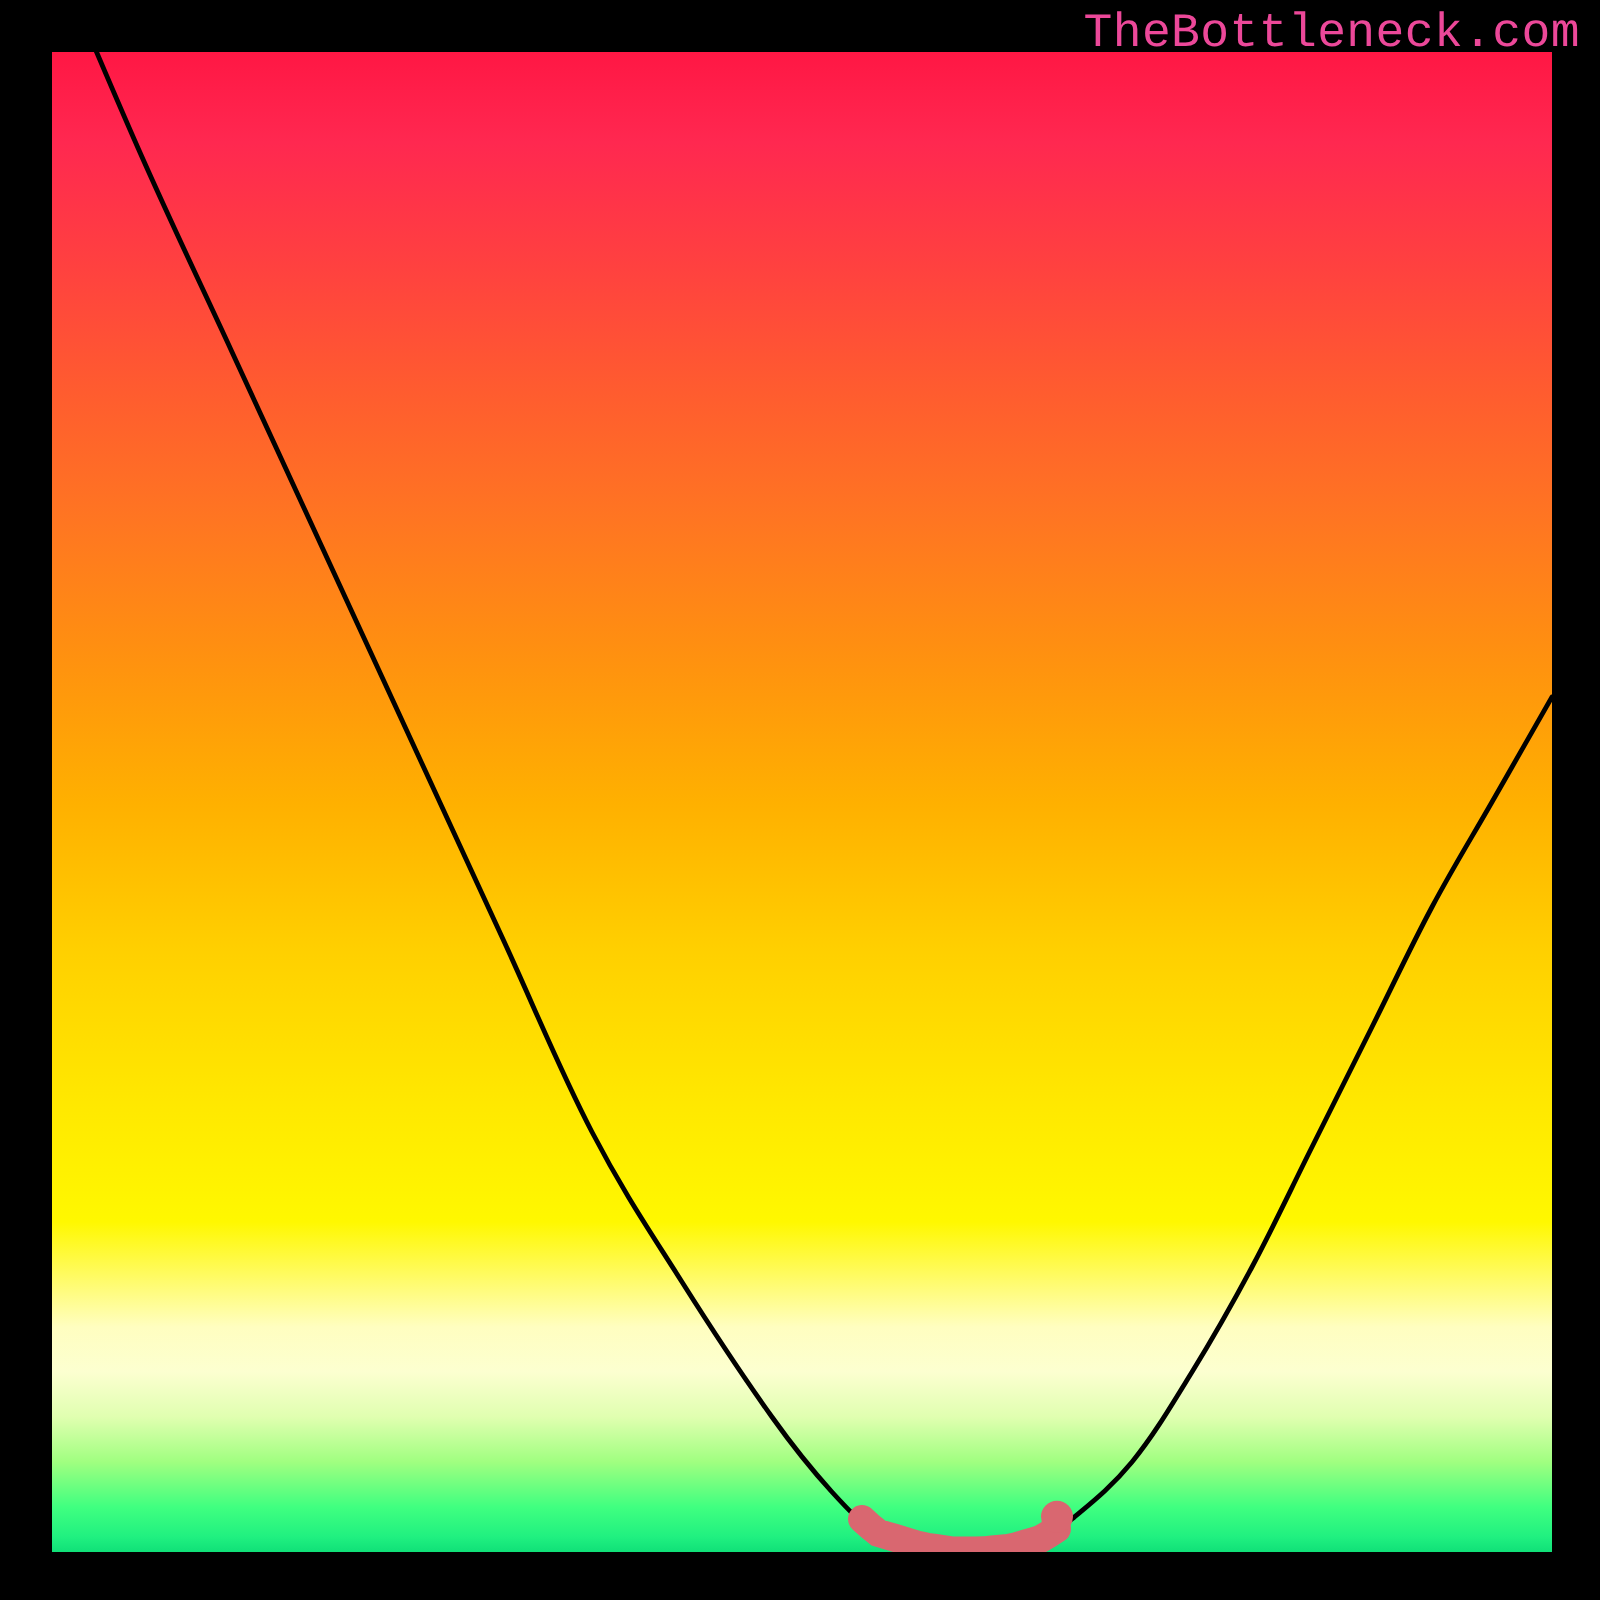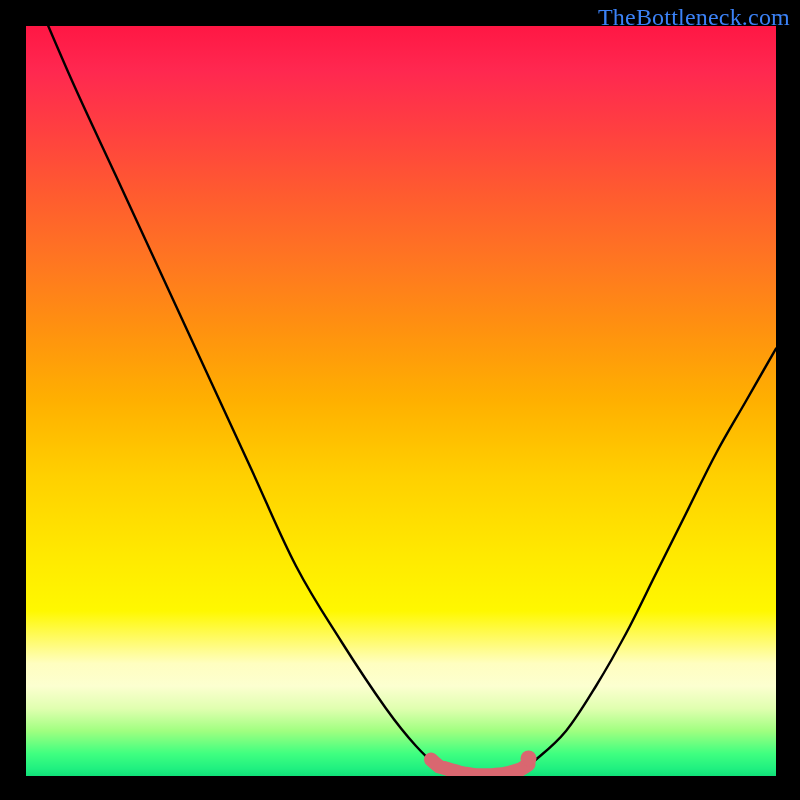--- a/index.html
+++ b/index.html
@@ -44,23 +44,23 @@
   .curve-svg {
     position: absolute;
     inset: 0;
     width: 100%;
     height: 100%;
   }
   .watermark {
     position: absolute;
     top: 4px;
     right: 10px;
-    font-family: Liberation Serif, serif;
+    font-family: Liberation Mono, monospace;
     font-size: 24px;
-    color: #3b82f6;
+    color: #ec4899;
     font-weight: 400;
     letter-spacing: 0.2px;
   }
 </style>
 </head>
 <body>
 
 <div class="chart-container">
   <div class="watermark">TheBottleneck.com</div>
   <div class="plot-area">

